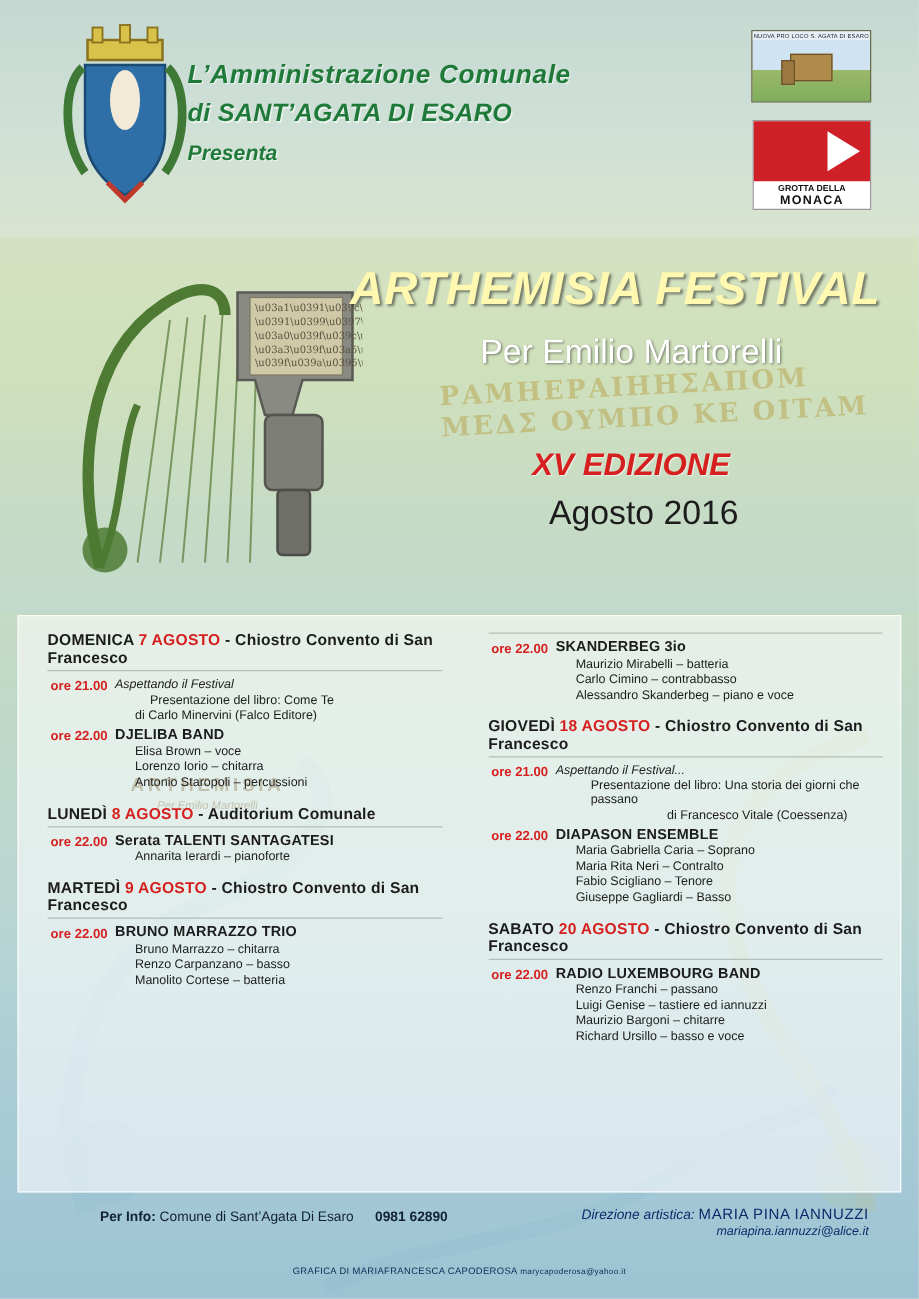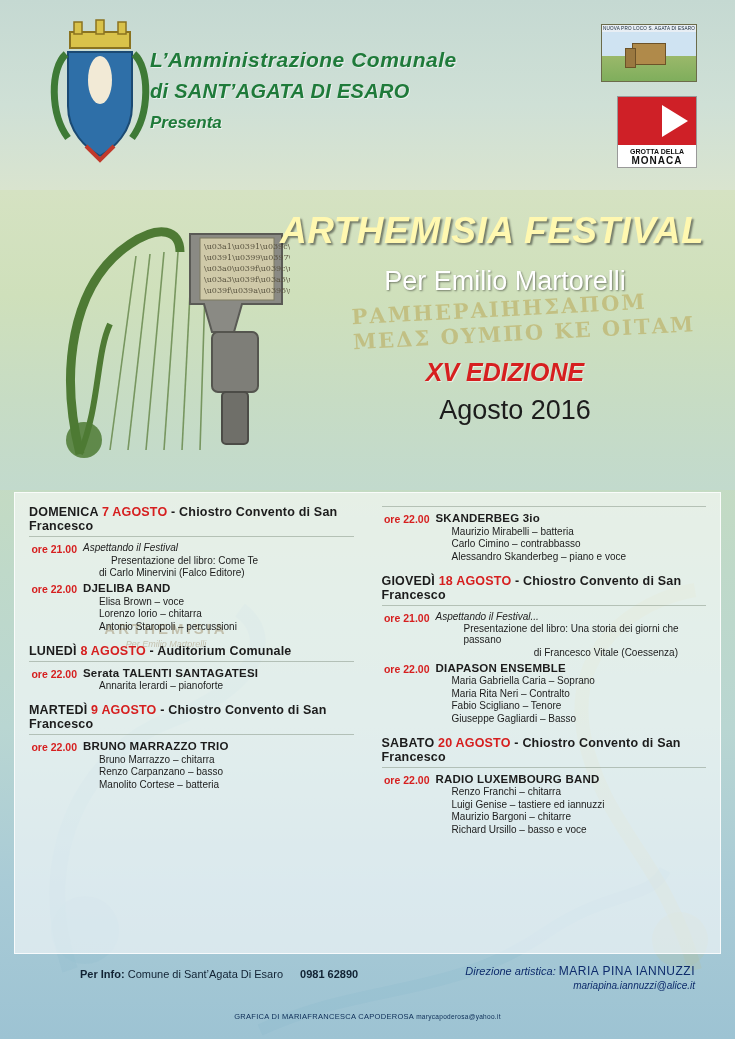--- a/index.html
+++ b/index.html
@@ -59,21 +59,21 @@
   }
   .logo-pro .castle {
     position:absolute; left:30px; top:18px; width:34px; height:22px;
     background:#b08a4a; border:1px solid #6c5228;
   }
   .logo-pro .castle:before{
     content:""; position:absolute; left:-8px; top:4px; width:9px; height:18px;
     background:#9a7840; border:1px solid #6c5228;
   }
   .logo-grotta {
-    top:96px; width:80px; height:72px;
+    top:96px; width:95px; height:72px;
     background:#ffffff; border:1px solid #999;
   }
   .logo-grotta .red {
     height:48px; background:#cf2027; position:relative;
   }
   .logo-grotta .red:after{
     content:""; position:absolute; right:8px; top:8px;
     width:0;height:0;border-left:26px solid #fff;border-top:16px solid transparent;border-bottom:16px solid transparent;
   }
   .logo-grotta .txt {
@@ -125,21 +125,21 @@
   }
 
   
   .program {
     position:absolute; left:14px; top:492px; width:707px; height:462px;
     background:rgba(255,255,255,.58);
     border:1px solid rgba(255,255,255,.8);
     display:flex;
   }
   .col {
-    width:50%; padding:10px 14px 0 14px; position:relative;
+    width:50%; padding:10px 14px 0 14px; position:relative;margin-left:9px;
   }
   .col.left::after {
     content:""; position:absolute; right:0; top:8px; bottom:8px; width:1px;
     background:rgba(120,130,120,.0);
   }
   .day { margin-top:12px; }
   .day:first-child { margin-top:2px; }
   .day-head {
     font-size:12.5px; font-weight:bold; color:#1c1c1c; letter-spacing:.2px;
   }
@@ -365,21 +365,21 @@
             </div>
           </div>
         </div>
         <div class="day">
           <div class="day-head"><span>SABATO </span><span class="dnum">20 AGOSTO </span><span class="venue">- Chiostro Convento di San Francesco</span></div>
           <div class="hr"></div>
           <div class="ev">
             <div class="ev-time">ore 22.00</div>
             <div class="ev-body">
               <div class="ev-name">RADIO LUXEMBOURG BAND</div>
-              <div class="ev-line">Renzo Franchi – chitarra</div>
+              <div class="ev-line">Renzo Franchi – passano</div>
               <div class="ev-line">Luigi Genise – tastiere ed iannuzzi</div>
               <div class="ev-line">Maurizio Bargoni – chitarre</div>
               <div class="ev-line">Richard Ursillo – basso e voce</div>
             </div>
           </div>
         </div>
       </div>
   </div>
 
   <div class="footer-info">

